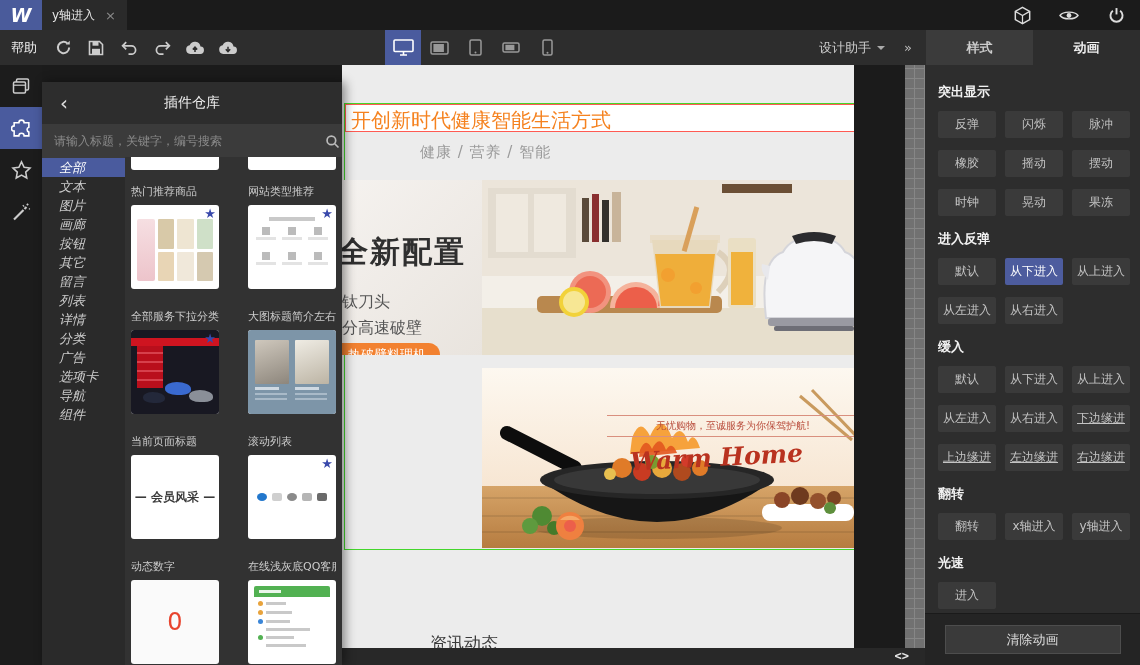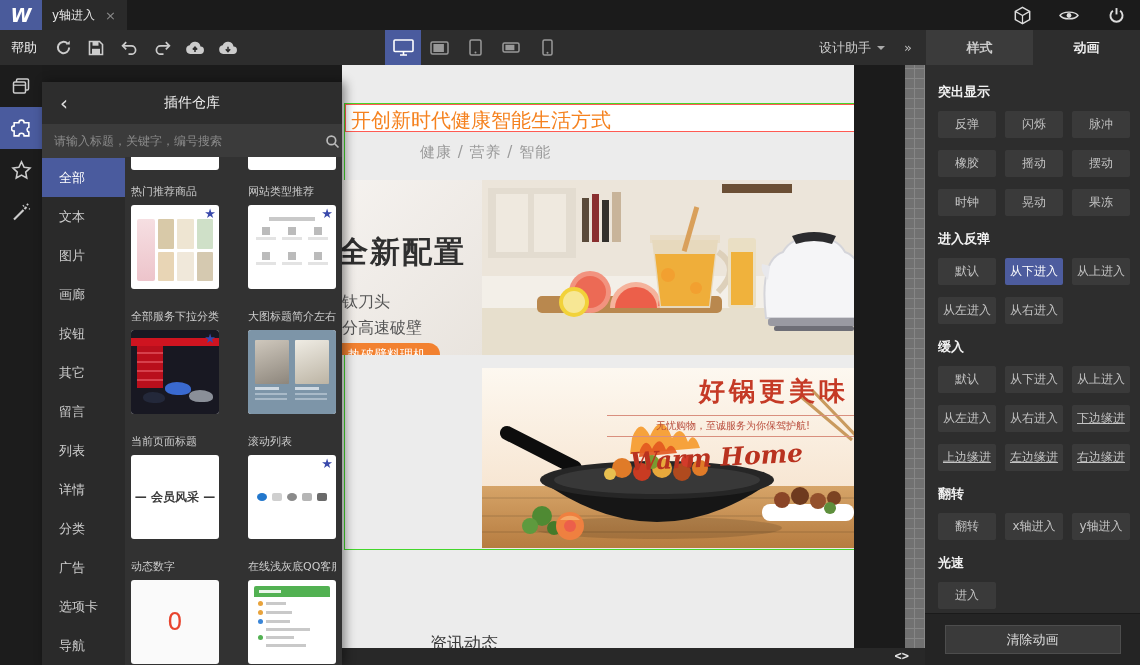--- a/index.html
+++ b/index.html
@@ -79,21 +79,21 @@
     box-shadow:3px 0 10px rgba(0,0,0,.45); overflow:hidden; z-index:20; }
   .pp-header { position:absolute; left:0; top:0; width:300px; height:42px; display:flex; align-items:center; }
   .pp-back { position:absolute; left:18px; color:#ddd; font-size:20px; cursor:pointer; line-height:1; }
   .pp-title { width:100%; text-align:center; color:#eee; font-size:14px; }
   .pp-search { position:absolute; left:0; top:42px; width:307px; height:34px; background:#3b3b3b; display:flex; align-items:center; }
   .pp-search input { flex:1; background:transparent; border:none; outline:none; color:#ccc; font-size:12px; padding:0 12px;
     font-family:inherit; }
   .pp-search input::placeholder { color:#8a8a8a; }
   .pp-search .mag { width:34px; display:flex; justify-content:center; cursor:pointer; }
   .cats { position:absolute; left:0; top:76px; width:83px; bottom:0; background:#2a2a2a; }
-  .cat { height:39px; display:flex; align-items:center; padding-left:17px; color:#ccc; font-size:13px; cursor:pointer; }
+  .cat { height:19px; display:flex; align-items:center; padding-left:17px; color:#ccc; font-size:13px; cursor:pointer;font-style:italic; }
   .cat.active { background:#4a5b9e; color:#fff; }
   .cards { position:absolute; left:83px; top:75px; right:0; bottom:0; background:#323232; padding:0 0 0 6px; overflow:hidden; }
   .card-row { display:flex; gap:29px; }
   .cell { width:88px; }
   .label-row { display:flex; gap:29px; margin-top:14px; margin-bottom:6px; }
   .card-label { width:88px; color:#ccc; font-size:11px; white-space:nowrap; overflow:hidden; }
   .pcard { position:relative; width:88px; height:84px; background:#fff; border-radius:3px; overflow:hidden; cursor:pointer; }
   .pcard .star { position:absolute; top:2px; right:3px; color:#3949ab; font-size:13px; line-height:1; }
   .partial { width:88px; height:13px; background:#fff; border-radius:0 0 3px 3px; }
   .mt20 { margin-top:20px; }
@@ -388,21 +388,20 @@
         <path d="M158 82q6-14 12-1 8-16 14 1 6-10 11 3l-38 4z" fill="#e2571e" opacity="0.9"></path>
         <circle cx="140" cy="100" r="10" fill="#e07b28"></circle>
         <circle cx="160" cy="104" r="9" fill="#c93b22"></circle>
         <circle cx="180" cy="100" r="10" fill="#e8a93c"></circle>
         <circle cx="200" cy="104" r="9" fill="#b04a1e"></circle>
         <circle cx="218" cy="100" r="8" fill="#e07b28"></circle>
         <circle cx="170" cy="94" r="7" fill="#7a9a30"></circle>
         <circle cx="205" cy="93" r="6" fill="#d23b2a"></circle>
         <circle cx="128" cy="106" r="6" fill="#e8c050"></circle>
       </svg>
-      <div class="wok-title">好锅更美味</div>
       <div class="wok-tagline">无忧购物，至诚服务为你保驾护航!</div>
       <div class="wok-script">Warm Home</div>
     </div>
 
     <div class="news-title">资讯动态</div>
   </div>
 
   <div class="vscroll"></div>
   <div class="statusbar">
     <span class="code-toggle">&lt;&gt;</span>

